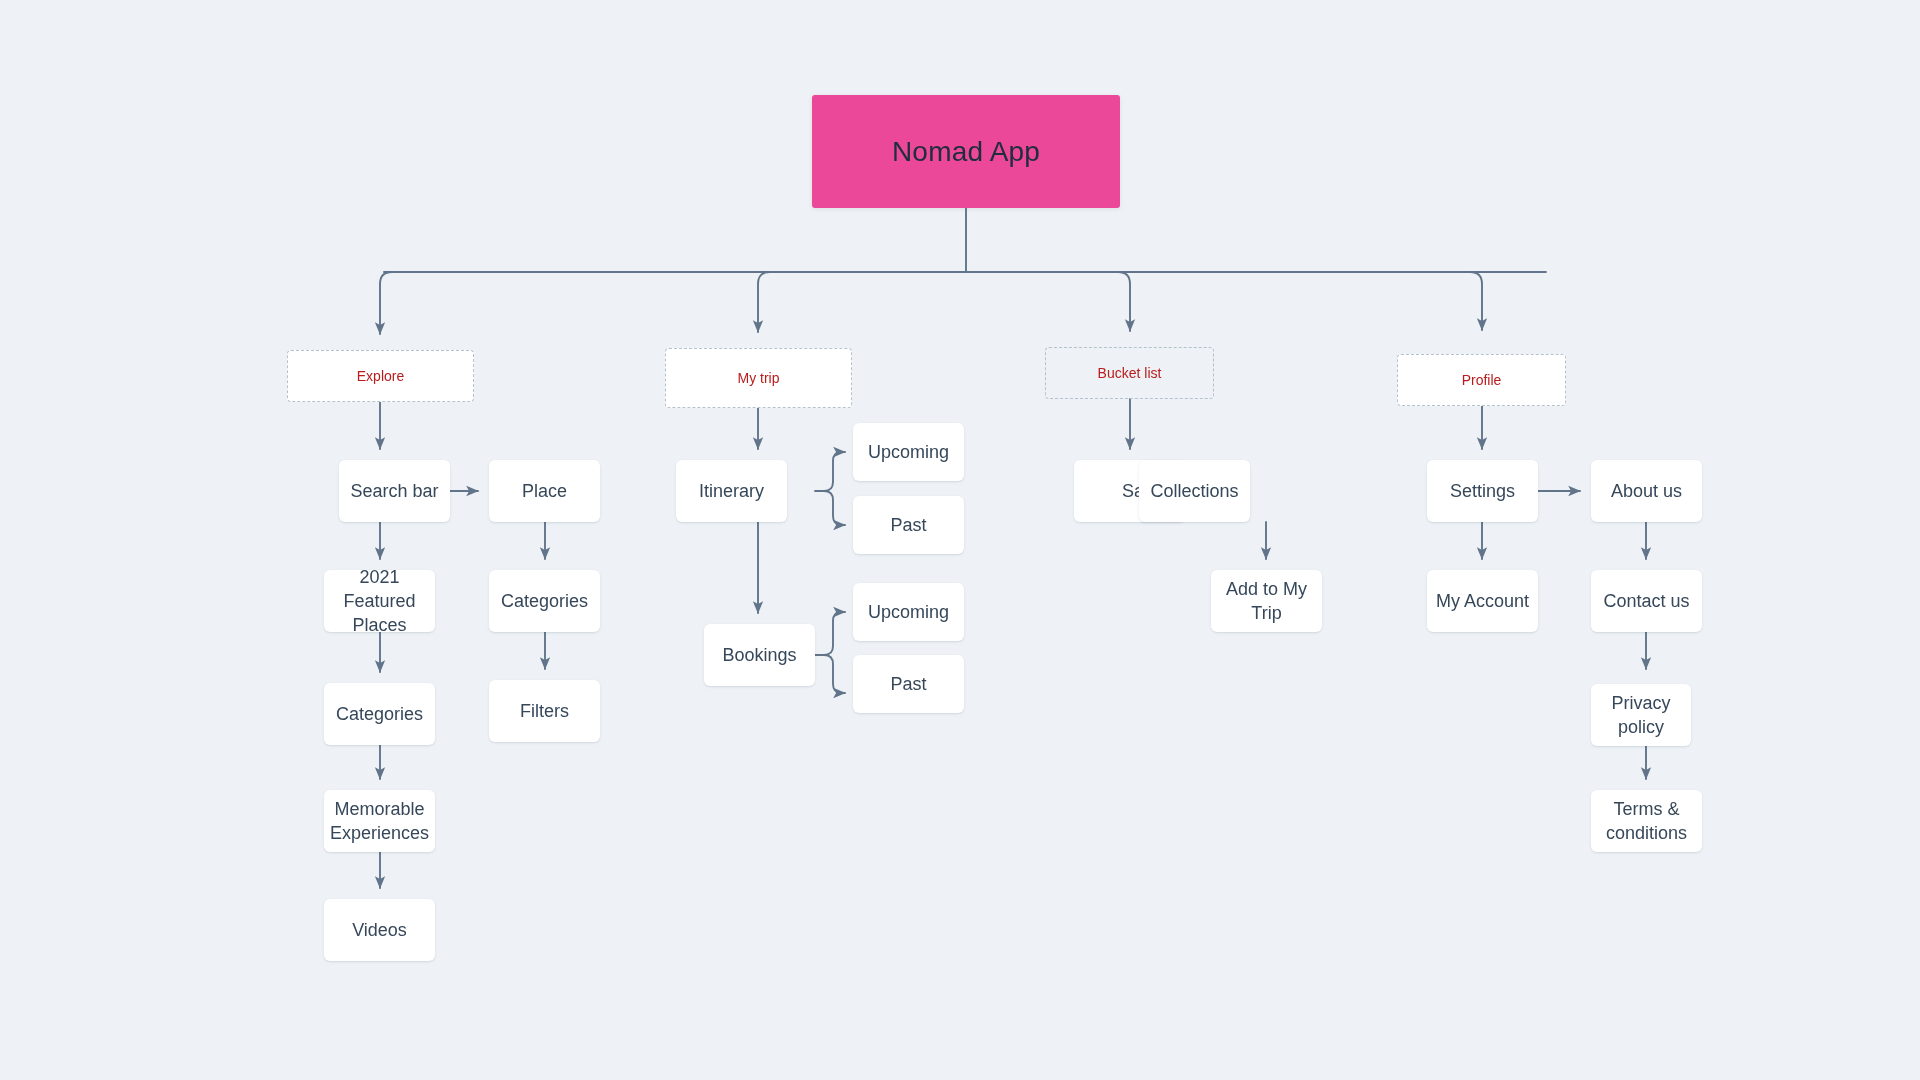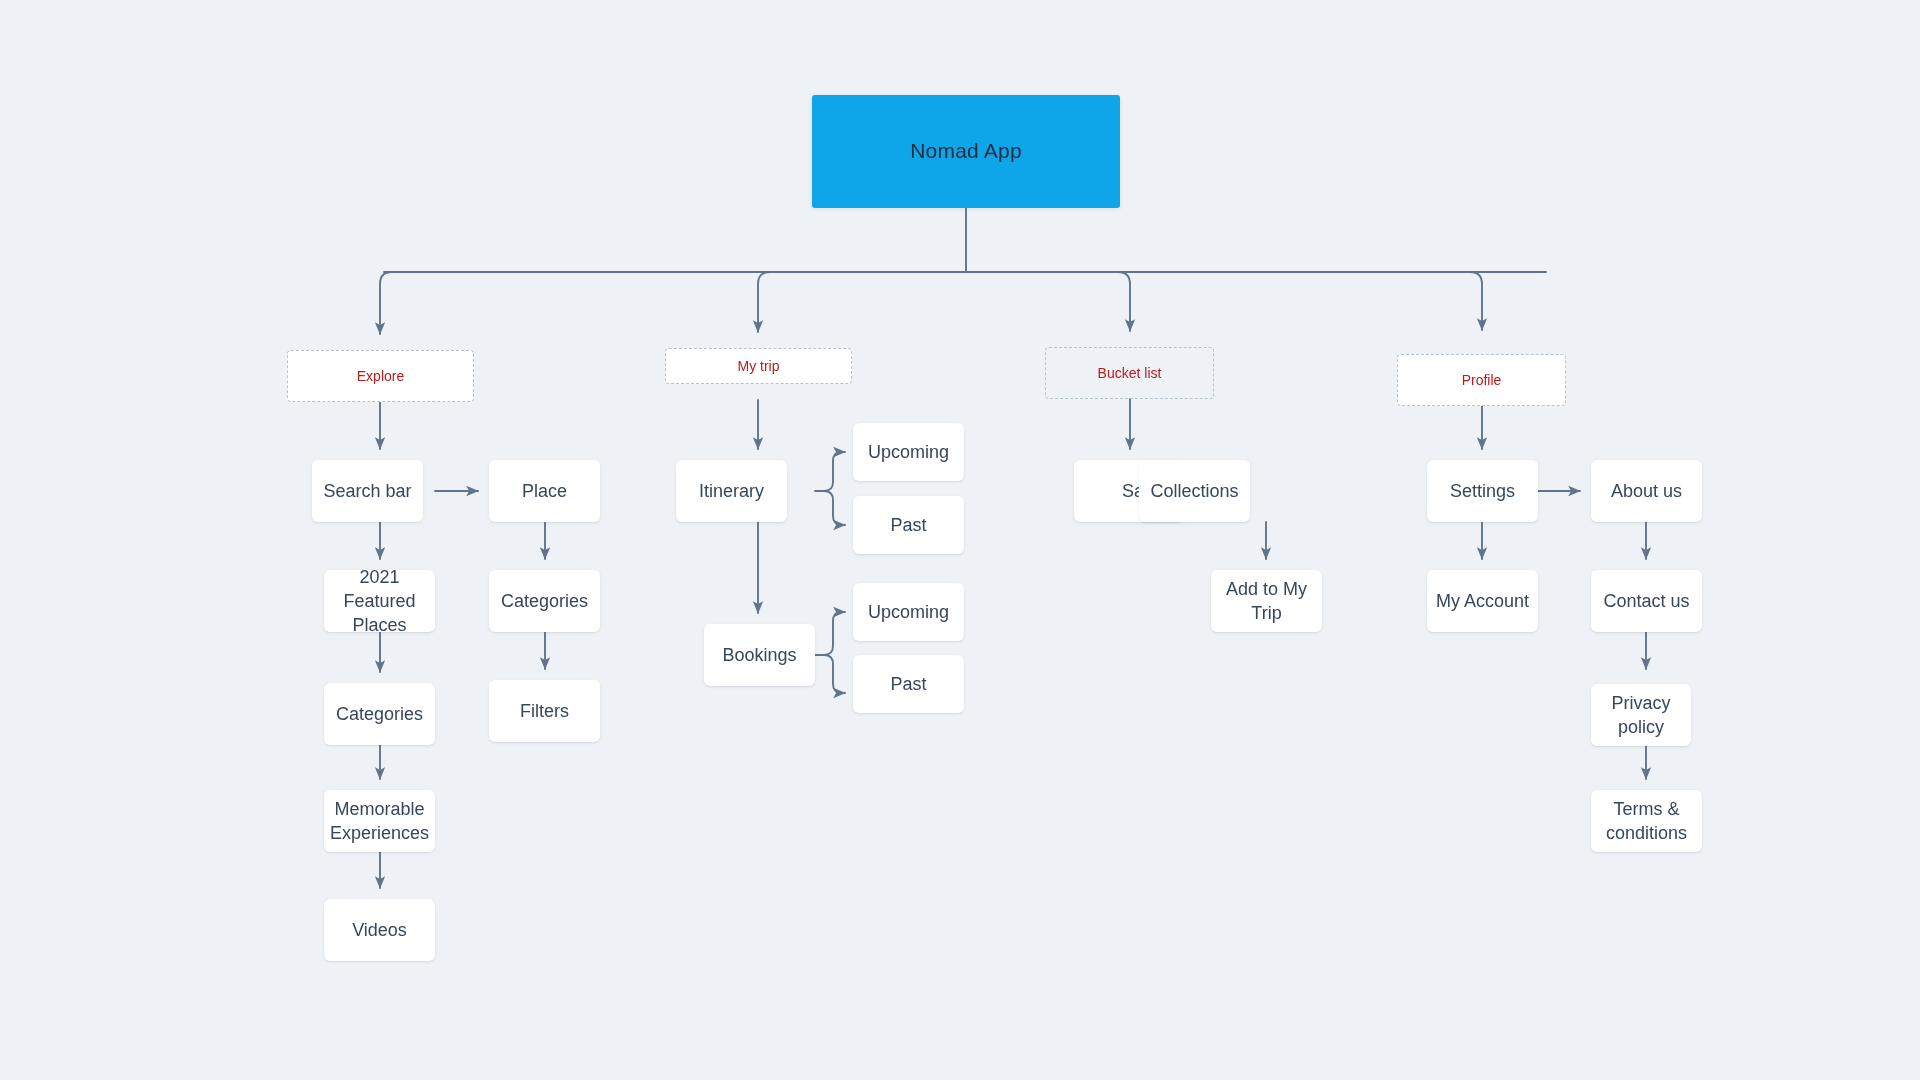--- a/index.html
+++ b/index.html
@@ -36,24 +36,24 @@
     text-align: center;
     background: #ffffff;
     border-radius: 6px;
     box-shadow: 0 1px 3px rgba(49,68,92,0.10), 0 1px 1px rgba(49,68,92,0.05);
     color: #2b3a4a;
     line-height: 1.35;
     padding: 4px 8px;
     z-index: 2;
   }
   .node.root {
-    background: #0ea5e9;
+    background: #ec4899;
     border-radius: 3px;
     box-shadow: 0 1px 4px rgba(49,68,92,0.10);
-    font-size: 21px;
+    font-size: 28px;
     letter-spacing: 0.2px;
     color: #1f2d3d;
   }
   .node.section {
     background: #ffffff;
     border: 1px dashed #b4c2ce;
     border-radius: 4px;
     box-shadow: none;
     font-size: 14px;
     color: #b91c1c;
@@ -127,31 +127,31 @@
     </g>
   </svg>
 
   <div class="node root" style="left:812px;top:95px;width:308px;height:113px;">
     <span class="node-label">Nomad App</span>
   </div>
 
   <div class="node section" style="left:287px;top:350px;width:187px;height:52px;">
     <span class="node-label">Explore</span>
   </div>
-  <div class="node section" style="left:665px;top:348px;width:187px;height:36px;">
+  <div class="node section" style="left:665px;top:348px;width:187px;height:60px;">
     <span class="node-label">My trip</span>
   </div>
   <div class="node section ghost" style="left:1045px;top:347px;width:169px;height:52px;">
     <span class="node-label">Bucket list</span>
   </div>
   <div class="node section" style="left:1397px;top:354px;width:169px;height:52px;">
     <span class="node-label">Profile</span>
   </div>
 
-  <div class="node leaf" style="left:312px;top:460px;width:111px;height:62px;">
+  <div class="node leaf" style="left:339px;top:460px;width:111px;height:62px;">
     <span class="node-label">Search bar</span>
   </div>
   <div class="node leaf" style="left:489px;top:460px;width:111px;height:62px;">
     <span class="node-label">Place</span>
   </div>
   <div class="node leaf" style="left:324px;top:570px;width:111px;height:62px;">
     <span class="node-label">2021 Featured
 Places</span>
   </div>
   <div class="node leaf" style="left:324px;top:683px;width:111px;height:62px;">

